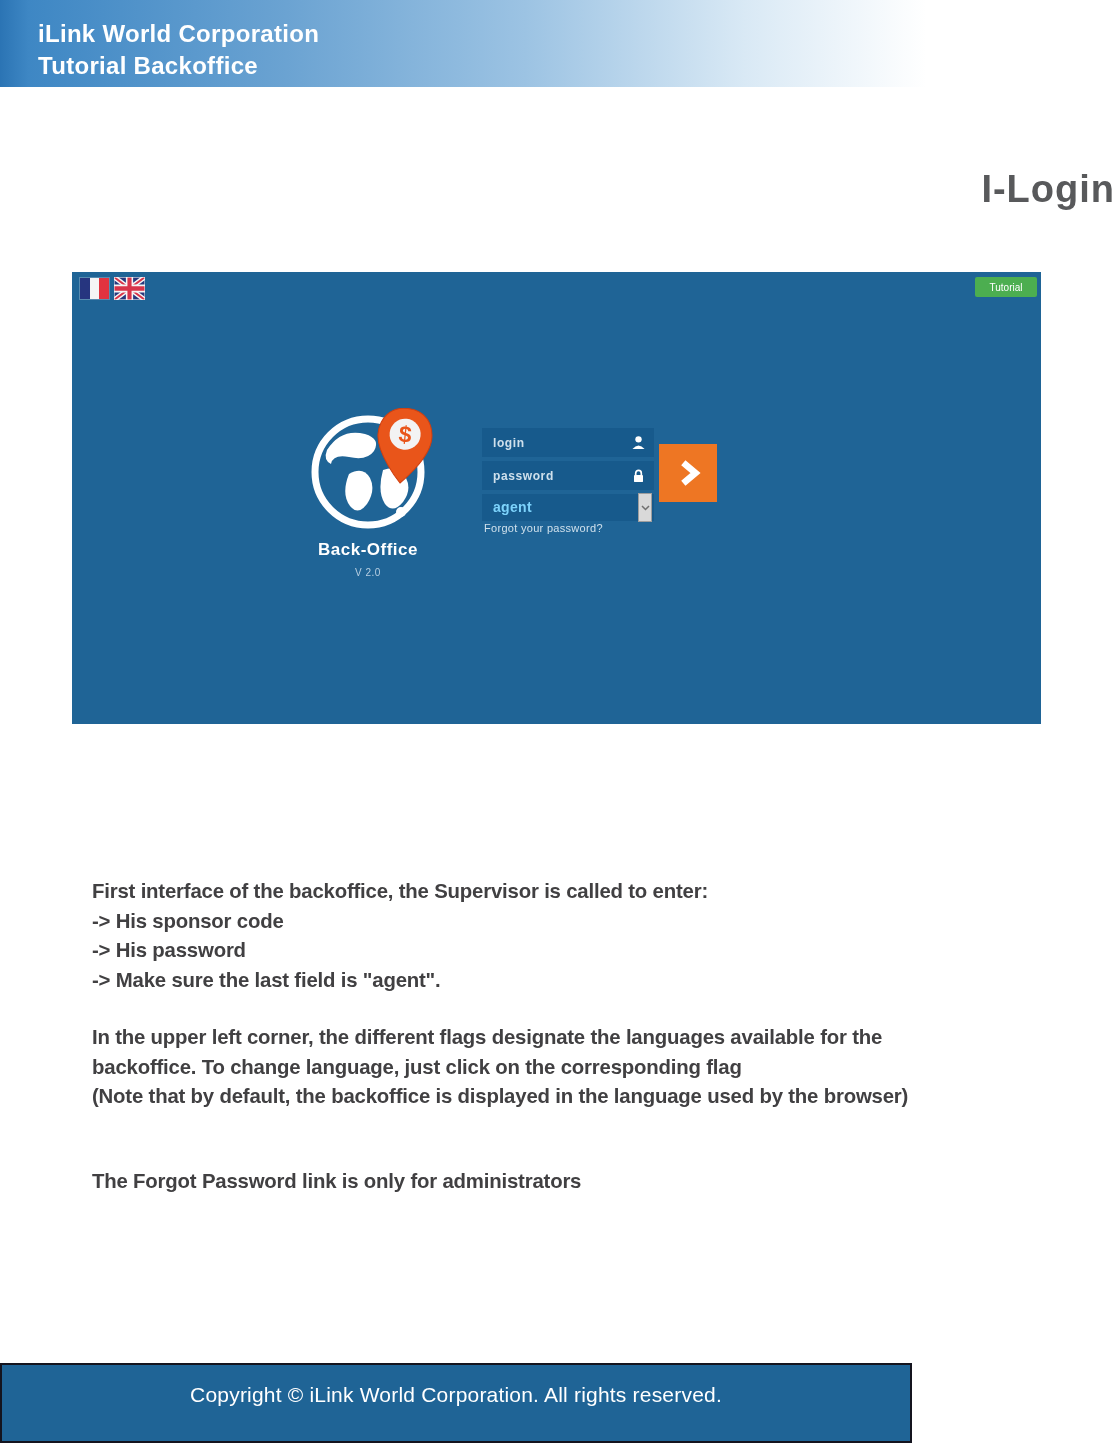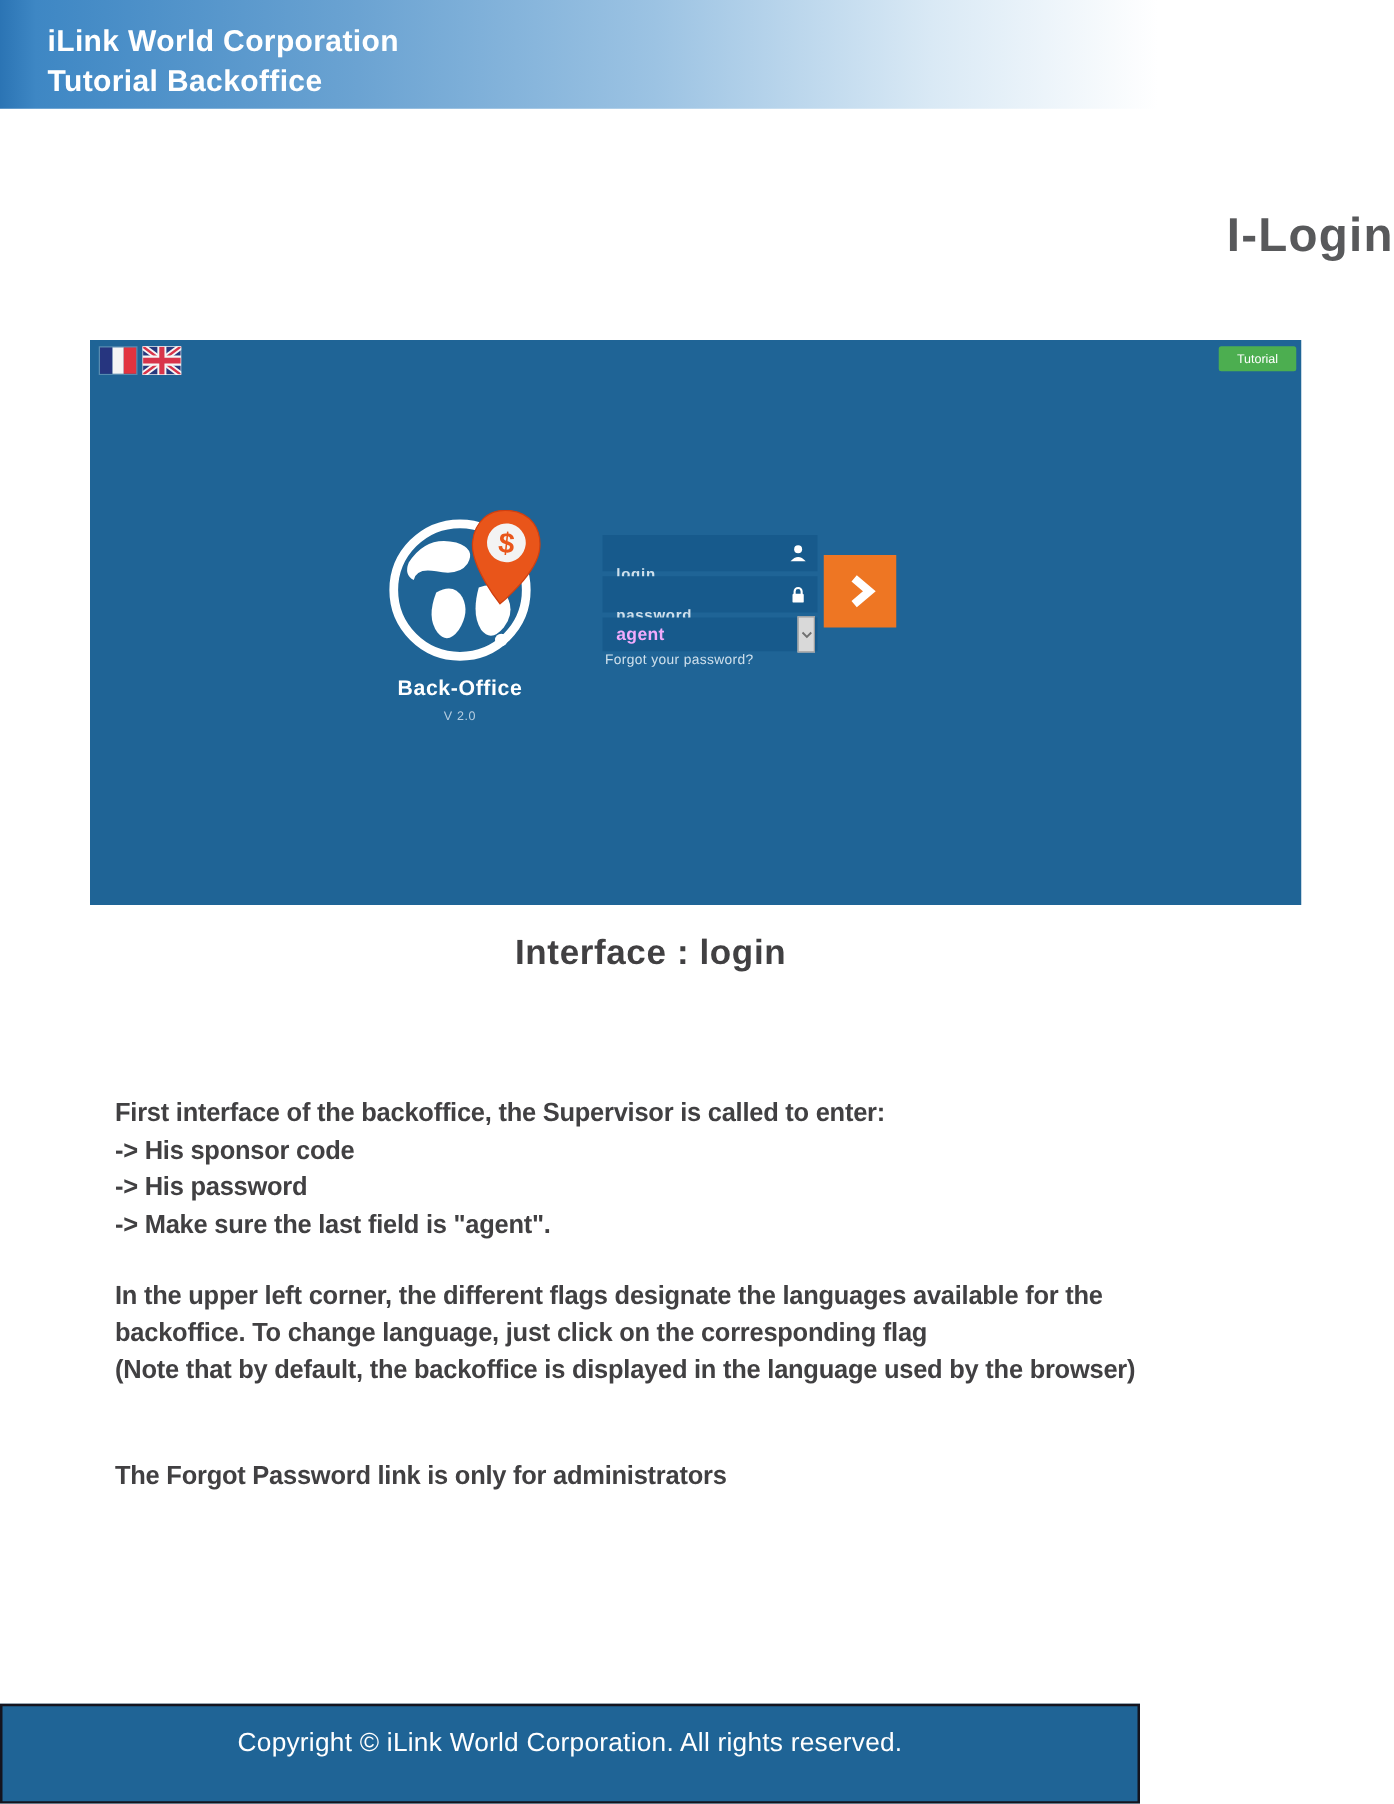--- a/index.html
+++ b/index.html
@@ -48,27 +48,27 @@
   .brand-sub{font-size:17px;font-weight:bold;letter-spacing:.5px;margin-top:3px;}
   .brand-ver{font-size:10px;color:#b7cfe2;margin-top:7px;letter-spacing:.5px;}
 
   .login-form{position:absolute;left:410px;top:156px;width:172px;}
   .field{
     position:relative;width:172px;height:29px;background:#175a8c;margin-bottom:4px;
   }
   .field input{
     position:absolute;left:0;top:0;width:140px;height:29px;border:0;outline:0;
     background:transparent;color:#cfe0ec;font-size:12px;letter-spacing:.6px;
-    padding:0 0 0 11px;font-family:"Liberation Sans", sans-serif;font-weight:bold;margin-top:16px;
+    padding:0 0 0 11px;font-family:"Liberation Sans", sans-serif;font-weight:bold;
   }
   .field input::placeholder{color:#cfe0ec;opacity:1;}
   .field .r-icon{position:absolute;right:8px;top:7px;width:15px;height:15px;}
   .select-field{position:relative;width:172px;height:27px;background:#175a8c;cursor:pointer;}
   .select-value{
-    position:absolute;left:11px;top:5px;color:#f0abfc;font-size:14px;font-weight:bold;letter-spacing:.3px;
+    position:absolute;left:11px;top:5px;color:#7dd3fc;font-size:14px;font-weight:bold;letter-spacing:.3px;
   }
   .select-arrow{
     position:absolute;right:2px;top:-1px;width:14px;height:29px;background:#d9d9d9;
     border:1px solid #9e9e9e;box-sizing:border-box;display:flex;align-items:center;justify-content:center;
   }
   .forgot-link{
     position:absolute;left:412px;top:250px;color:#cfe0ec;font-size:11px;letter-spacing:.3px;
     text-decoration:none;cursor:pointer;
   }
   .submit-btn{
@@ -173,21 +173,20 @@
 
     <a class="forgot-link">Forgot your password?</a>
 
     <button class="submit-btn">
       <svg width="30" height="30" viewBox="0 0 32 32">
         <path d="M11 5 L24 16 L11 27" fill="none" stroke="#ffffff" stroke-width="7" stroke-linejoin="miter"></path>
       </svg>
     </button>
   </div>
 
-  <div class="caption">Interface : login</div>
 
   <div class="copy p1">
     <div>First interface of the backoffice, the Supervisor is called to enter:</div>
     <div>-&gt; His sponsor code</div>
     <div>-&gt; His password</div>
     <div>-&gt; Make sure the last field is "agent".</div>
   </div>
   <div class="copy p2">
     <div>In the upper left corner, the different flags designate the languages available for the</div>
     <div>backoffice. To change language, just click on the corresponding flag</div>

